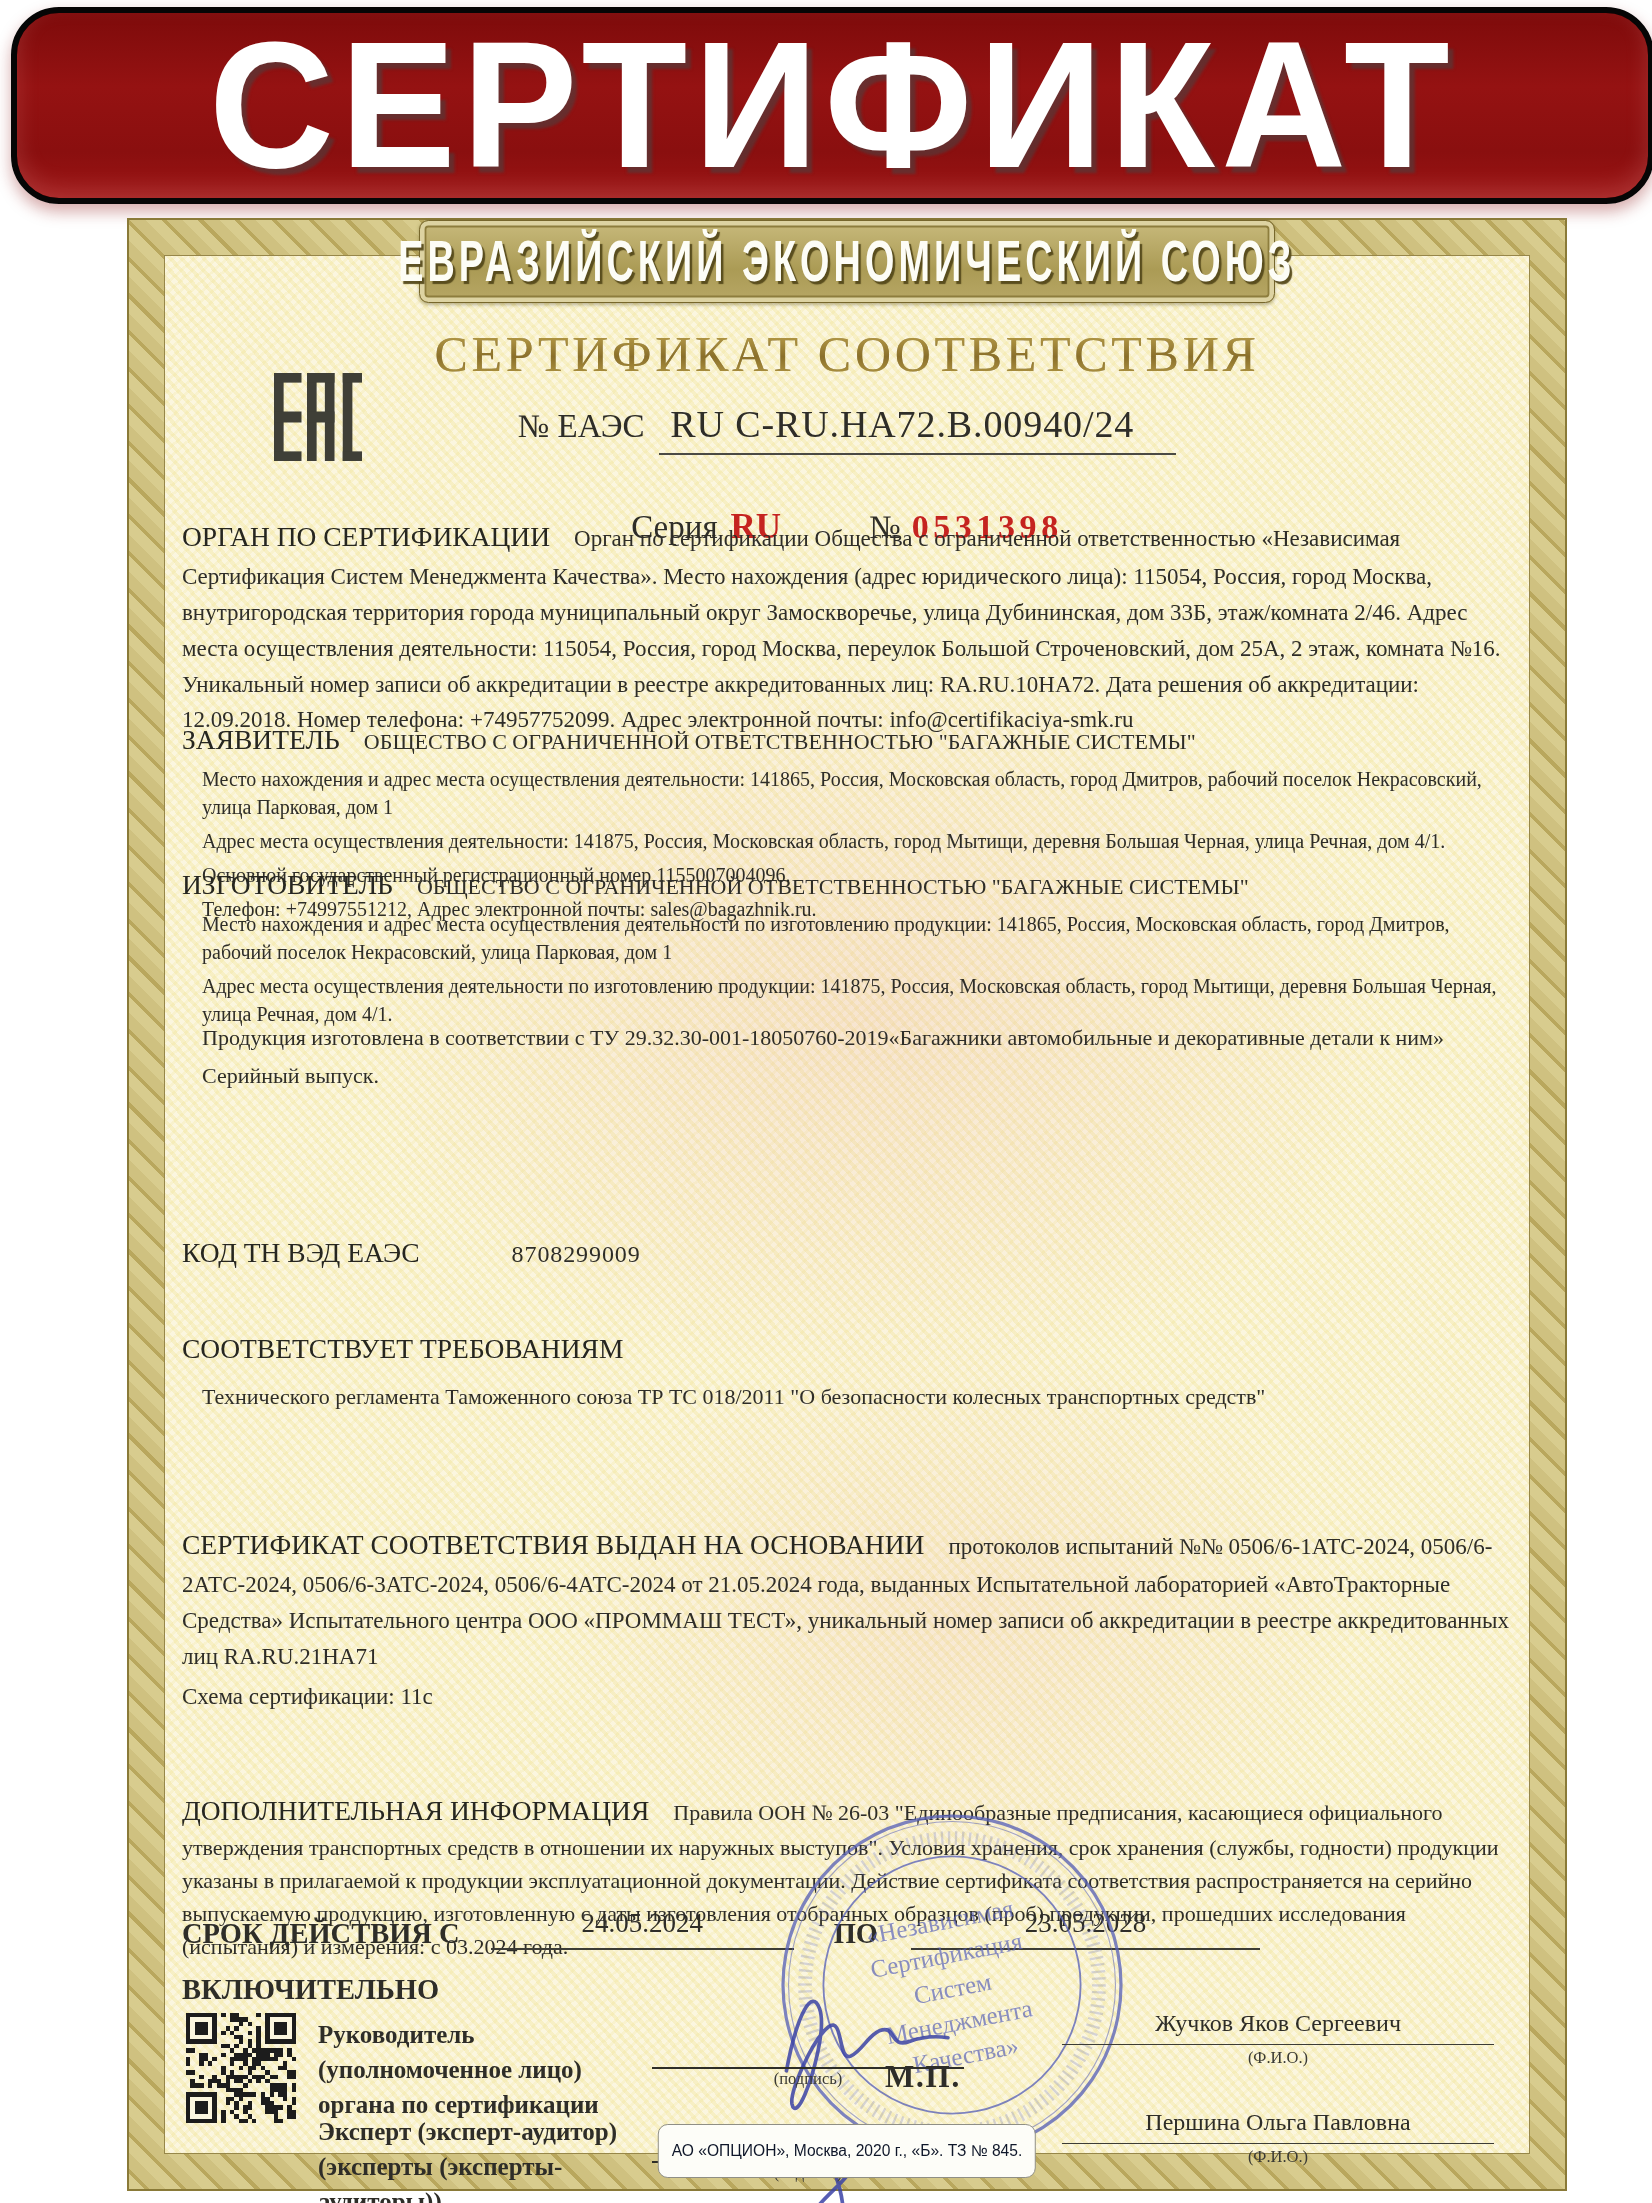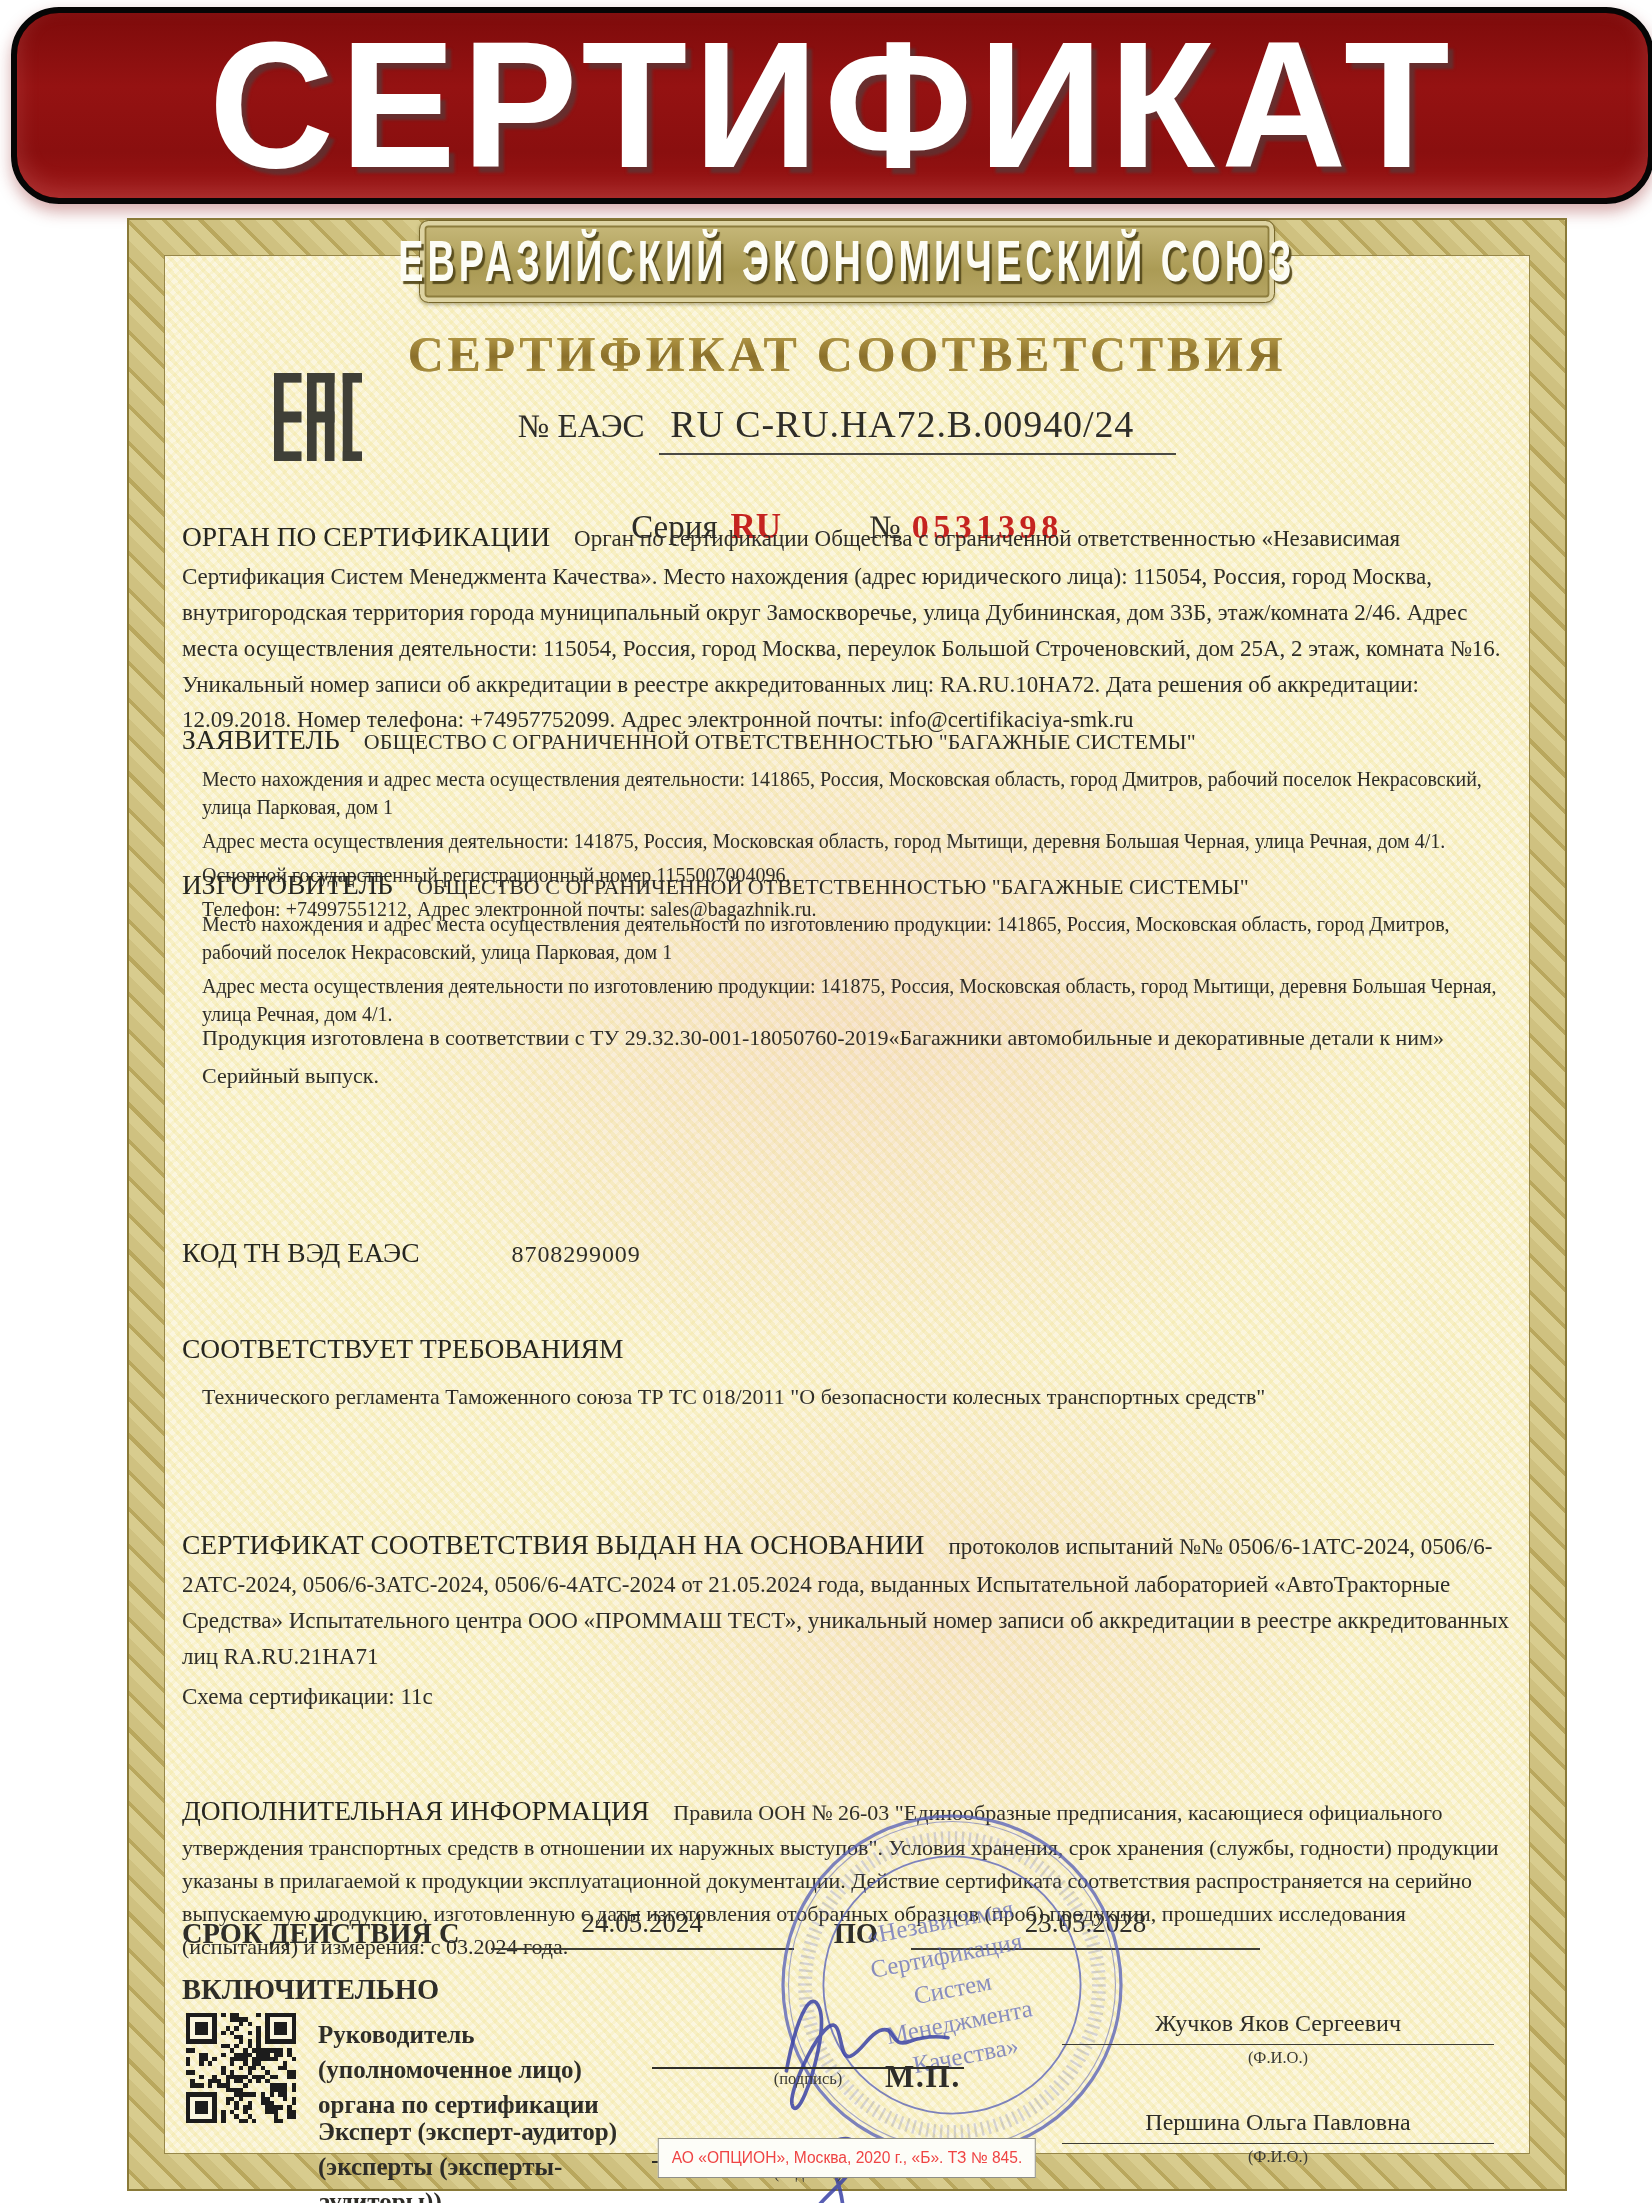--- a/index.html
+++ b/index.html
@@ -40,21 +40,21 @@
     display:flex;align-items:center;justify-content:center;}
   .plaque span{font-family:"Liberation Sans",sans-serif;font-weight:700;font-size:43px;
     color:#fdfdf6;letter-spacing:4.6px;white-space:nowrap;display:inline-block;
     transform:scale(.88,1.32);text-shadow:2.8px 2.8px 0.9px rgba(84,73,26,.95);}
 
   
   .eac{position:absolute;left:145px;top:150px;width:88px;height:94px;color:#3f3f37;}
 
   
   .doc-title{top:105px;text-align:center;}
-  .doc-title span{font-weight:700;font-size:50px;letter-spacing:3.7px;
+  .doc-title span{font-weight:400;font-size:50px;letter-spacing:3.7px;
     background:linear-gradient(180deg,#c6ab52 0%,#8a6f2a 55%,#bda24a 100%);
     -webkit-background-clip:text;background-clip:text;color:transparent;
     filter:drop-shadow(0.9px 0.9px 0 rgba(88,70,18,.55));white-space:nowrap;}
 
   
   .numrow{top:182px;display:flex;justify-content:center;align-items:baseline;gap:14.7px;}
   .numrow .pref{font-size:33px;}
   .numrow .val{font-size:38px;letter-spacing:0.9px;border-bottom:2.3px solid #4a4a44;
     padding:0 42px 7.3px 11px;white-space:nowrap;}
   .serrow{top:241px;display:flex;justify-content:center;align-items:baseline;}
@@ -115,22 +115,22 @@
   .namecell .nm{font-size:24px;padding-bottom:7.3px;border-bottom:1.8px solid #3c3c36;}
   .namecell .cap{position:static;display:block;margin-top:2.8px;}
 
   
   .stamp{position:absolute;left:643px;top:1585px;width:360px;height:360px;
     opacity:.78;transform:rotate(-11deg);pointer-events:none;}
   .autographs{position:absolute;left:569px;top:1704px;width:331px;height:367px;pointer-events:none;}
 
   
   .printinfo{position:absolute;left:50%;bottom:11px;transform:translateX(-50%);
-    background:#fdfdf8;border:1.4px solid #8f8f85;border-radius:0;padding:10px 13px;
-    font-family:"Liberation Sans",sans-serif;font-size:15.6px;color:#ef4444;white-space:nowrap;}
+    background:#fdfdf8;border:1.4px solid #8f8f85;border-radius:10px;padding:17px 13px;
+    font-family:"Liberation Sans",sans-serif;font-size:15.6px;color:#0f172a;white-space:nowrap;}
 </style>
 </head>
 <body>
 
 <div class="banner">
   <span>СЕРТИФИКАТ</span>
 </div>
 
 <div class="cert">
   <div class="cert-inner"></div>

